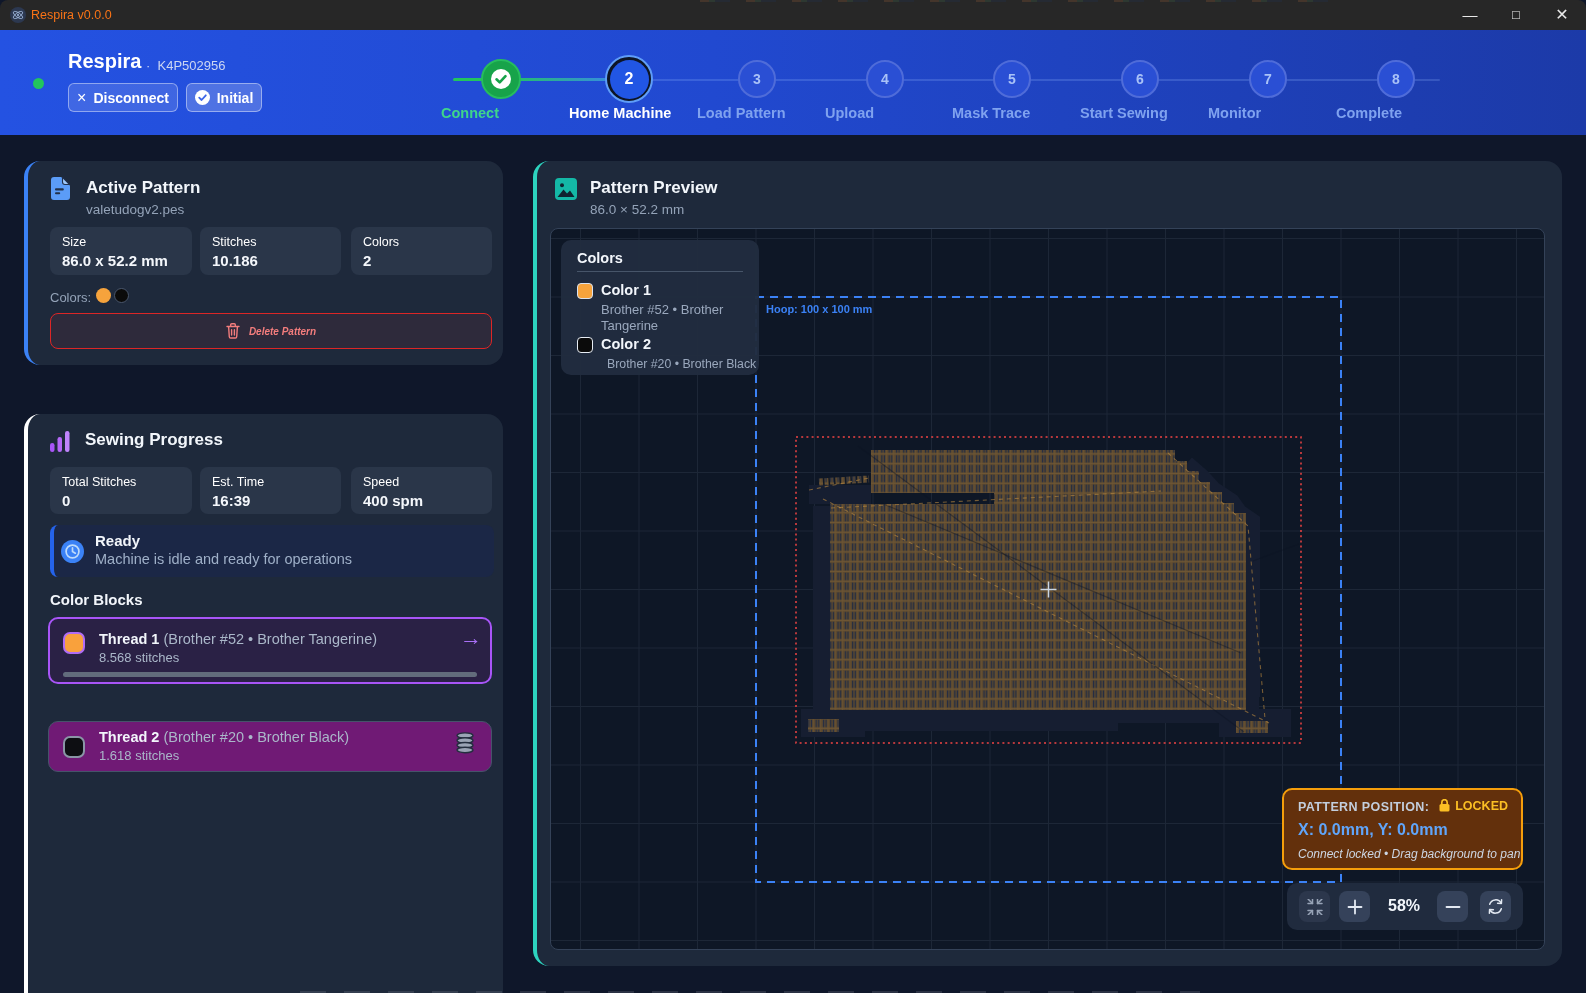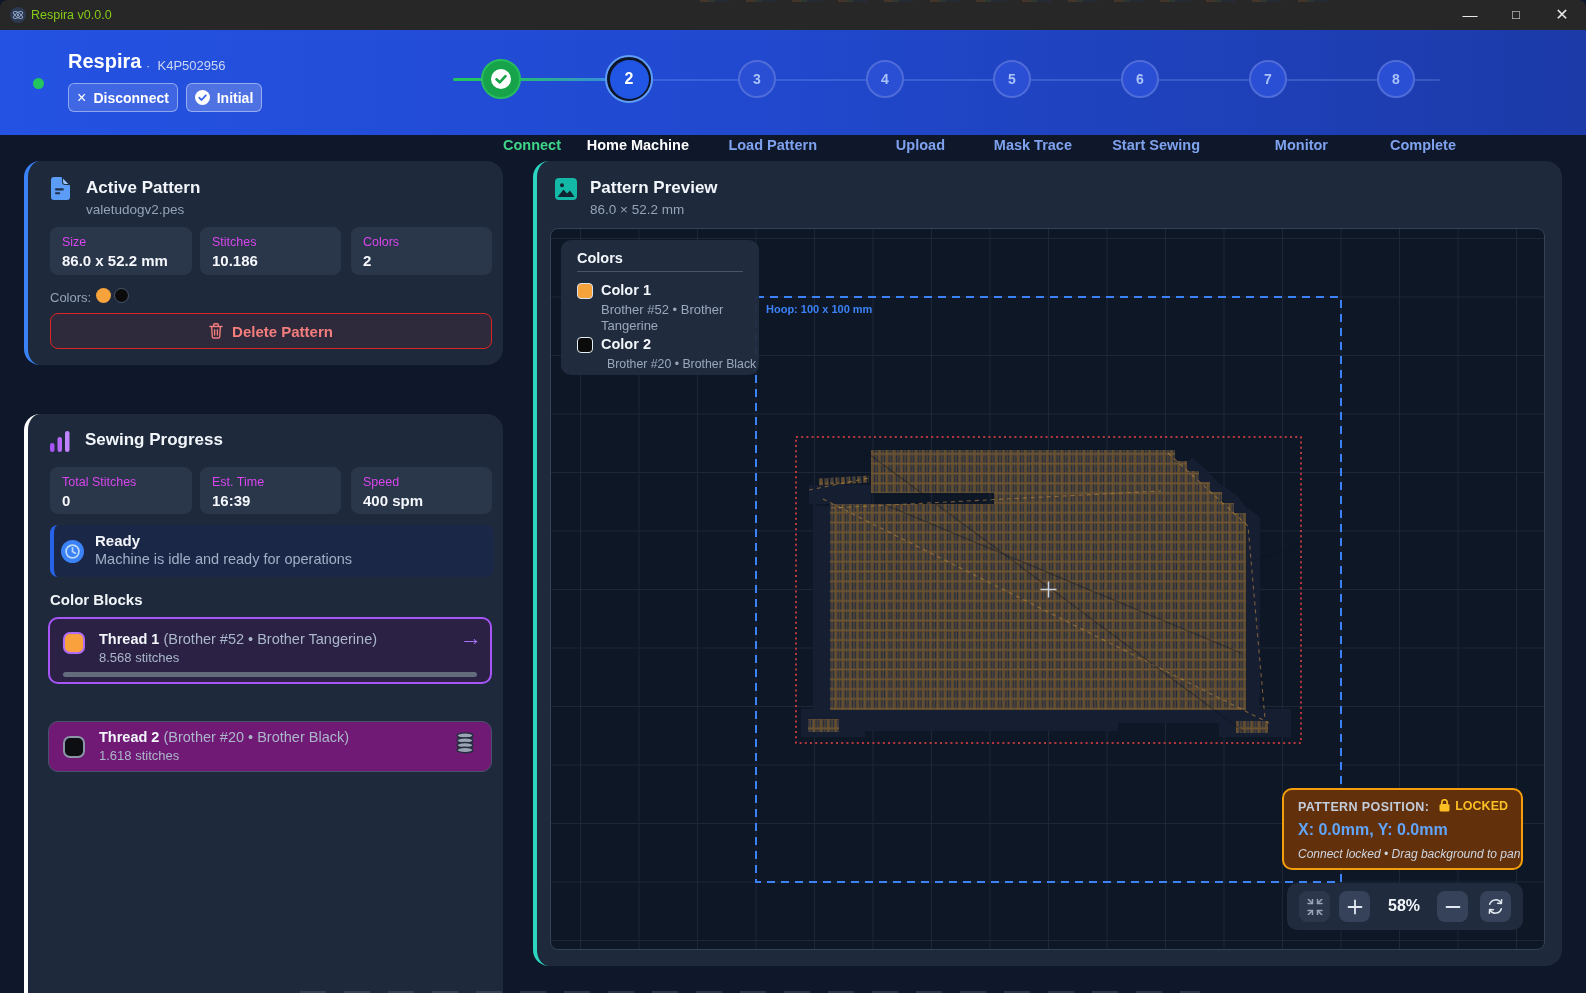--- a/index.html
+++ b/index.html
@@ -5,49 +5,49 @@
   * { margin:0; padding:0; box-sizing:border-box; }
   html,body { width:1586px; height:993px; background:#0f172a; overflow:hidden;
     font-family:"Liberation Sans", sans-serif; }
   .abs { position:absolute; }
   
   #titlebar { position:absolute; left:0; top:0; width:1586px; height:30px;
     background:#272727; border-radius:8px 8px 0 0; }
   #appicon { position:absolute; left:10px; top:7px; width:16px; height:16px;
     border-radius:50%; background:#2c3850; }
   #apptitle { position:absolute; left:31px; top:0; height:30px; line-height:30px;
-    color:#84cc16; font-size:12.5px; }
+    color:#f97316; font-size:12.5px; }
   .winbtn { position:absolute; top:0; width:46px; height:30px; color:#e8e8e8;
     text-align:center; line-height:30px; font-size:14px; }
   
   #header { position:absolute; left:0; top:30px; width:1586px; height:105px;
     background:linear-gradient(90deg,#2452e2 0%,#2149d0 45%,#1c3aa8 100%); }
   #greendot { position:absolute; left:33px; top:48px; width:11px; height:11px;
     border-radius:50%; background:#22c55e; }
   #brand { position:absolute; left:68px; top:20px; color:#fff; font-size:20px; font-weight:bold; }
   #serial { position:absolute; left:146px; top:28px; color:#ccd6f2; font-size:13px; }
   .hbtn { position:absolute; top:53px; height:29px; border:1px solid rgba(255,255,255,0.42);
     border-radius:6px; background:rgba(255,255,255,0.13); color:#fff; font-size:14px;
     font-weight:bold; display:flex; align-items:center; justify-content:center; gap:7px; }
   
   .stepline { position:absolute; top:48px; height:3px; border-radius:2px; }
   .stepc { position:absolute; border-radius:50%; display:flex; align-items:center;
     justify-content:center; }
-  .steplbl { position:absolute; top:75px; width:120px; text-align:right;
-    font-size:14.5px; font-weight:bold; color:#7fa2ef;margin-top:32px; }
+  .steplbl { position:absolute; top:75px; width:120px; text-align:left;
+    font-size:14.5px; font-weight:bold; color:#7fa2ef; }
   .stepc.fut { top:30px; width:38px; height:38px; background:#2a4fd4;
     border:2px solid #4f6cd9; color:#a9c2f7; font-size:14px; font-weight:bold; }
   .zbtn { width:31px; height:31px; background:#35425a; border-radius:8px;
     display:flex; align-items:center; justify-content:center; }
   
   .card { position:absolute; background:#1e293b; border-radius:16px; }
   .cardtitle { position:absolute; color:#f2f6fb; font-size:17px; font-weight:bold; }
   .cardsub { position:absolute; color:#94a3b8; font-size:13.5px; }
   .statbox { position:absolute; background:#2a3649; border-radius:8px; }
-  .statlbl { position:absolute; left:12px; top:8px; color:#d946ef; font-size:12.5px; }
+  .statlbl { position:absolute; left:12px; top:8px; color:#ffffff; font-size:12.5px; }
   .statval { position:absolute; left:12px; top:25px; color:#f4f7fb; font-size:15px; font-weight:bold; }
 </style>
 </head>
 <body>
 <div id="titlebar">
   <div id="appicon"></div>
     <svg class="abs" style="left:12px; top:9px;" width="12" height="12" viewBox="0 0 12 12" fill="none" stroke="#9db4d8" stroke-width="0.9">
       <ellipse cx="6" cy="6" rx="5.4" ry="2.2" transform="rotate(35 6 6)"></ellipse>
       <ellipse cx="6" cy="6" rx="5.4" ry="2.2" transform="rotate(-35 6 6)"></ellipse>
       <circle cx="6" cy="6" r="1.1" fill="#9db4d8" stroke="none"></circle>
@@ -116,21 +116,21 @@
     <div class="statlbl">Stitches</div>
       <div class="statval">10.186</div>
   </div>
   <div class="statbox" style="left:323px; top:66px; width:141px; height:48px;">
     <div class="statlbl">Colors</div>
       <div class="statval">2</div>
   </div>
   <div class="abs" style="left:22px; top:129px; color:#94a3b8; font-size:13px;">Colors:</div>
   <div class="abs" style="left:68px; top:127px; width:15px; height:15px; border-radius:50%; background:#f6a33c;"></div>
   <div class="abs" style="left:86px; top:127px; width:15px; height:15px; border-radius:50%; background:#0b0b0b; border:1px solid #49566c;"></div>
-  <div class="abs" id="delbtn" style="left:22px; top:152px; width:442px; height:36px; border:1.5px solid #dc2626; border-radius:8px; background:rgba(239,68,68,0.08); color:#f47d7d; font-size:15px; font-weight:bold; display:flex; align-items:center; justify-content:center; gap:9px;">
+  <div class="abs" id="delbtn" style="left:22px; top:152px; width:442px; height:36px; border:1.5px solid #dc2626; border-radius:8px; background:rgba(239,68,68,0.08); color:#f47d7d; font-size:10px; font-weight:bold; display:flex; align-items:center; justify-content:center; gap:9px;font-style:italic;">
     <svg width="14" height="16" viewBox="0 0 14 16">
         <path d="M1 3.5 H13 M4.7 3.2 V1.8 a1 1 0 0 1 1-1 H8.3 a1 1 0 0 1 1 1 V3.2 M2.6 3.5 L3.3 13.8 a1.3 1.3 0 0 0 1.3 1.2 H9.4 a1.3 1.3 0 0 0 1.3-1.2 L11.4 3.5 M5.6 6.8 V12 M8.4 6.8 V12" stroke="#f47d7d" stroke-width="1.4" fill="none" stroke-linecap="round"></path>
       </svg>Delete Pattern</div>
 </div>
 
 <div class="card" style="left:24px; top:414px; width:479px; height:651px; border-left:4px solid #ffffff;">
   <svg class="abs" style="left:21px; top:17px;" width="22" height="22" viewBox="0 0 22 22">
       <rect x="1" y="12" width="4.5" height="9" rx="2.2" fill="#a855f7"></rect>
       <rect x="8.5" y="6" width="4.5" height="15" rx="2.2" fill="#b568f8"></rect>
       <rect x="16" y="0" width="4.5" height="21" rx="2.2" fill="#c084fc"></rect>

